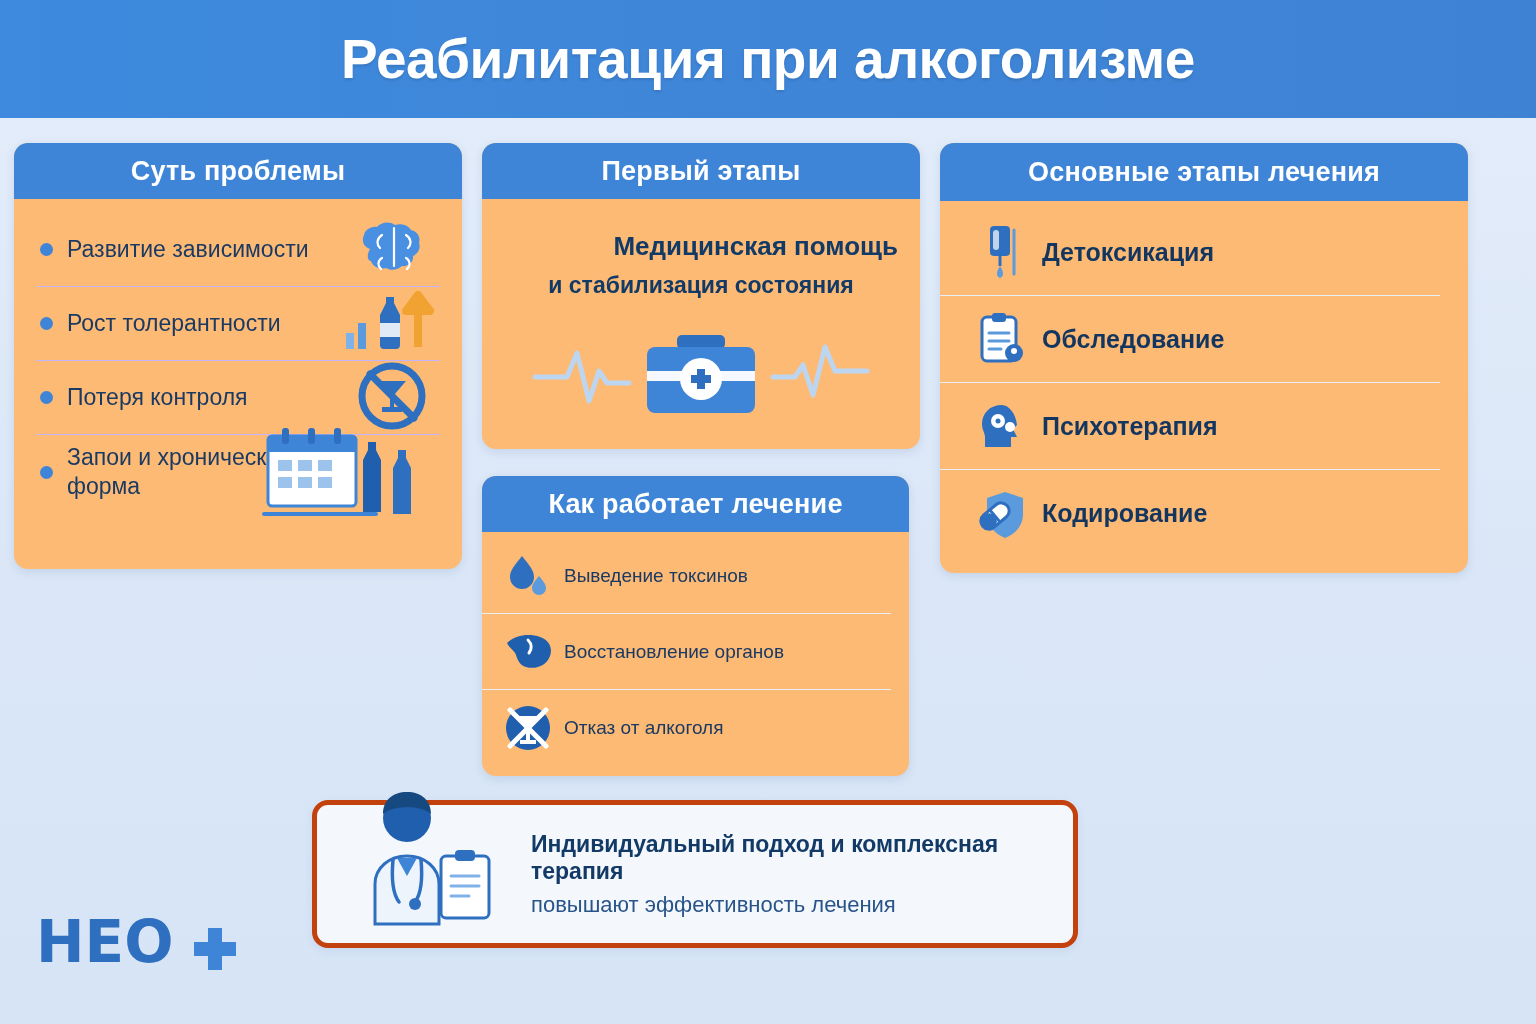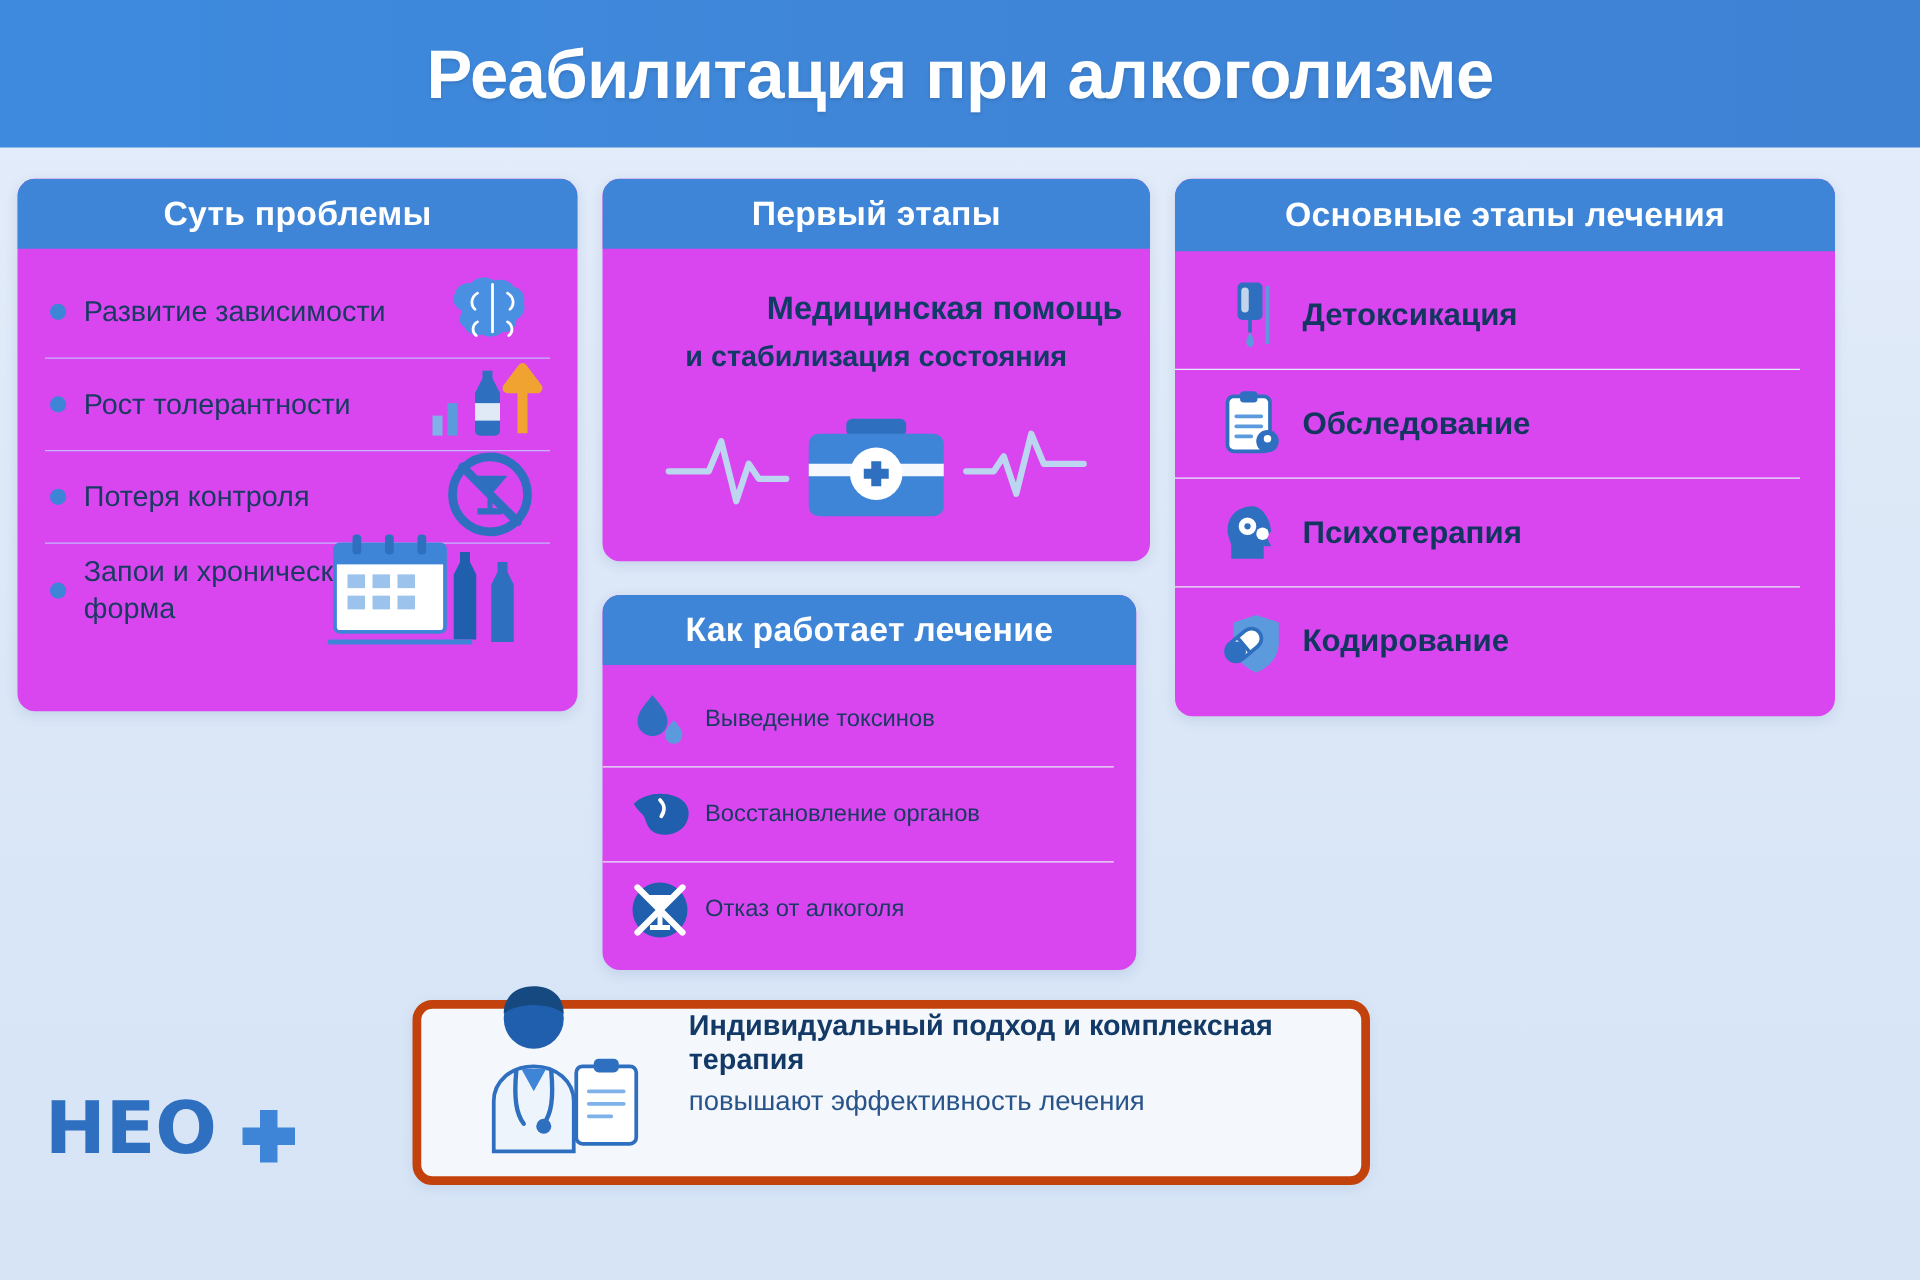--- a/index.html
+++ b/index.html
@@ -26,21 +26,21 @@
     color: #ffffff;
     font-size: 55px;
     font-weight: bold;
     letter-spacing: -0.5px;
     text-shadow: 0 2px 3px rgba(0,0,0,0.12);
   }
 
   
   .card {
     position: absolute;
-    background: #d946ef;
+    background: #fdba74;
     border-radius: 14px;
     box-shadow: 0 3px 10px rgba(40,80,140,0.13);
     overflow: hidden;
   }
   .card-head {
     background: #3e85d8;
     height: 56px;
     display: flex; align-items: center; justify-content: center;
     border-radius: 12px 12px 0 0;
   }
@@ -106,34 +106,34 @@
     height: 87px;
     border-bottom: 1px solid #e7eef8;
     padding-left: 30px;
   }
   .stage-row:last-child { border-bottom: none; }
   .stage-icon { width: 62px; flex: 0 0 62px; display: flex; align-items: center; justify-content: center; }
   .stage-label { color: #12365f; font-size: 25px; font-weight: bold; margin-left: 10px; }
 
   
   #footer-note {
-    position: absolute; left: 330px; top: 800px; width: 766px; height: 148px;
+    position: absolute; left: 312px; top: 800px; width: 766px; height: 148px;
     background: rgba(255,255,255,0.72);
-    border: 7px solid #c2410c;
+    border: 5px solid #c2410c;
     border-radius: 16px;
     box-shadow: 0 3px 9px rgba(40,80,140,0.08);
-    display: flex; align-items: flex-start;
+    display: flex; align-items: center;
   }
   .footer-doc { margin-left: 20px; margin-top: -26px; flex: 0 0 auto; }
   .footer-texts { margin-left: 14px; }
   .footer-line1 { color: #133a66; font-size: 23px; font-weight: bold; }
   .footer-line2 { color: #28548a; font-size: 22px; margin-top: 7px; }
 
   
-  #logo { position: absolute; left: 36px; top: 864px; width: 230px; height: 80px; }
+  #logo { position: absolute; left: 36px; top: 904px; width: 230px; height: 80px; }
 </style>
 </head>
 <body>
 
 <div class="header">
   <div class="header-title">Реабилитация при алкоголизме</div>
 </div>
 
 <div class="card" id="card-problem">
   <div class="card-head">

